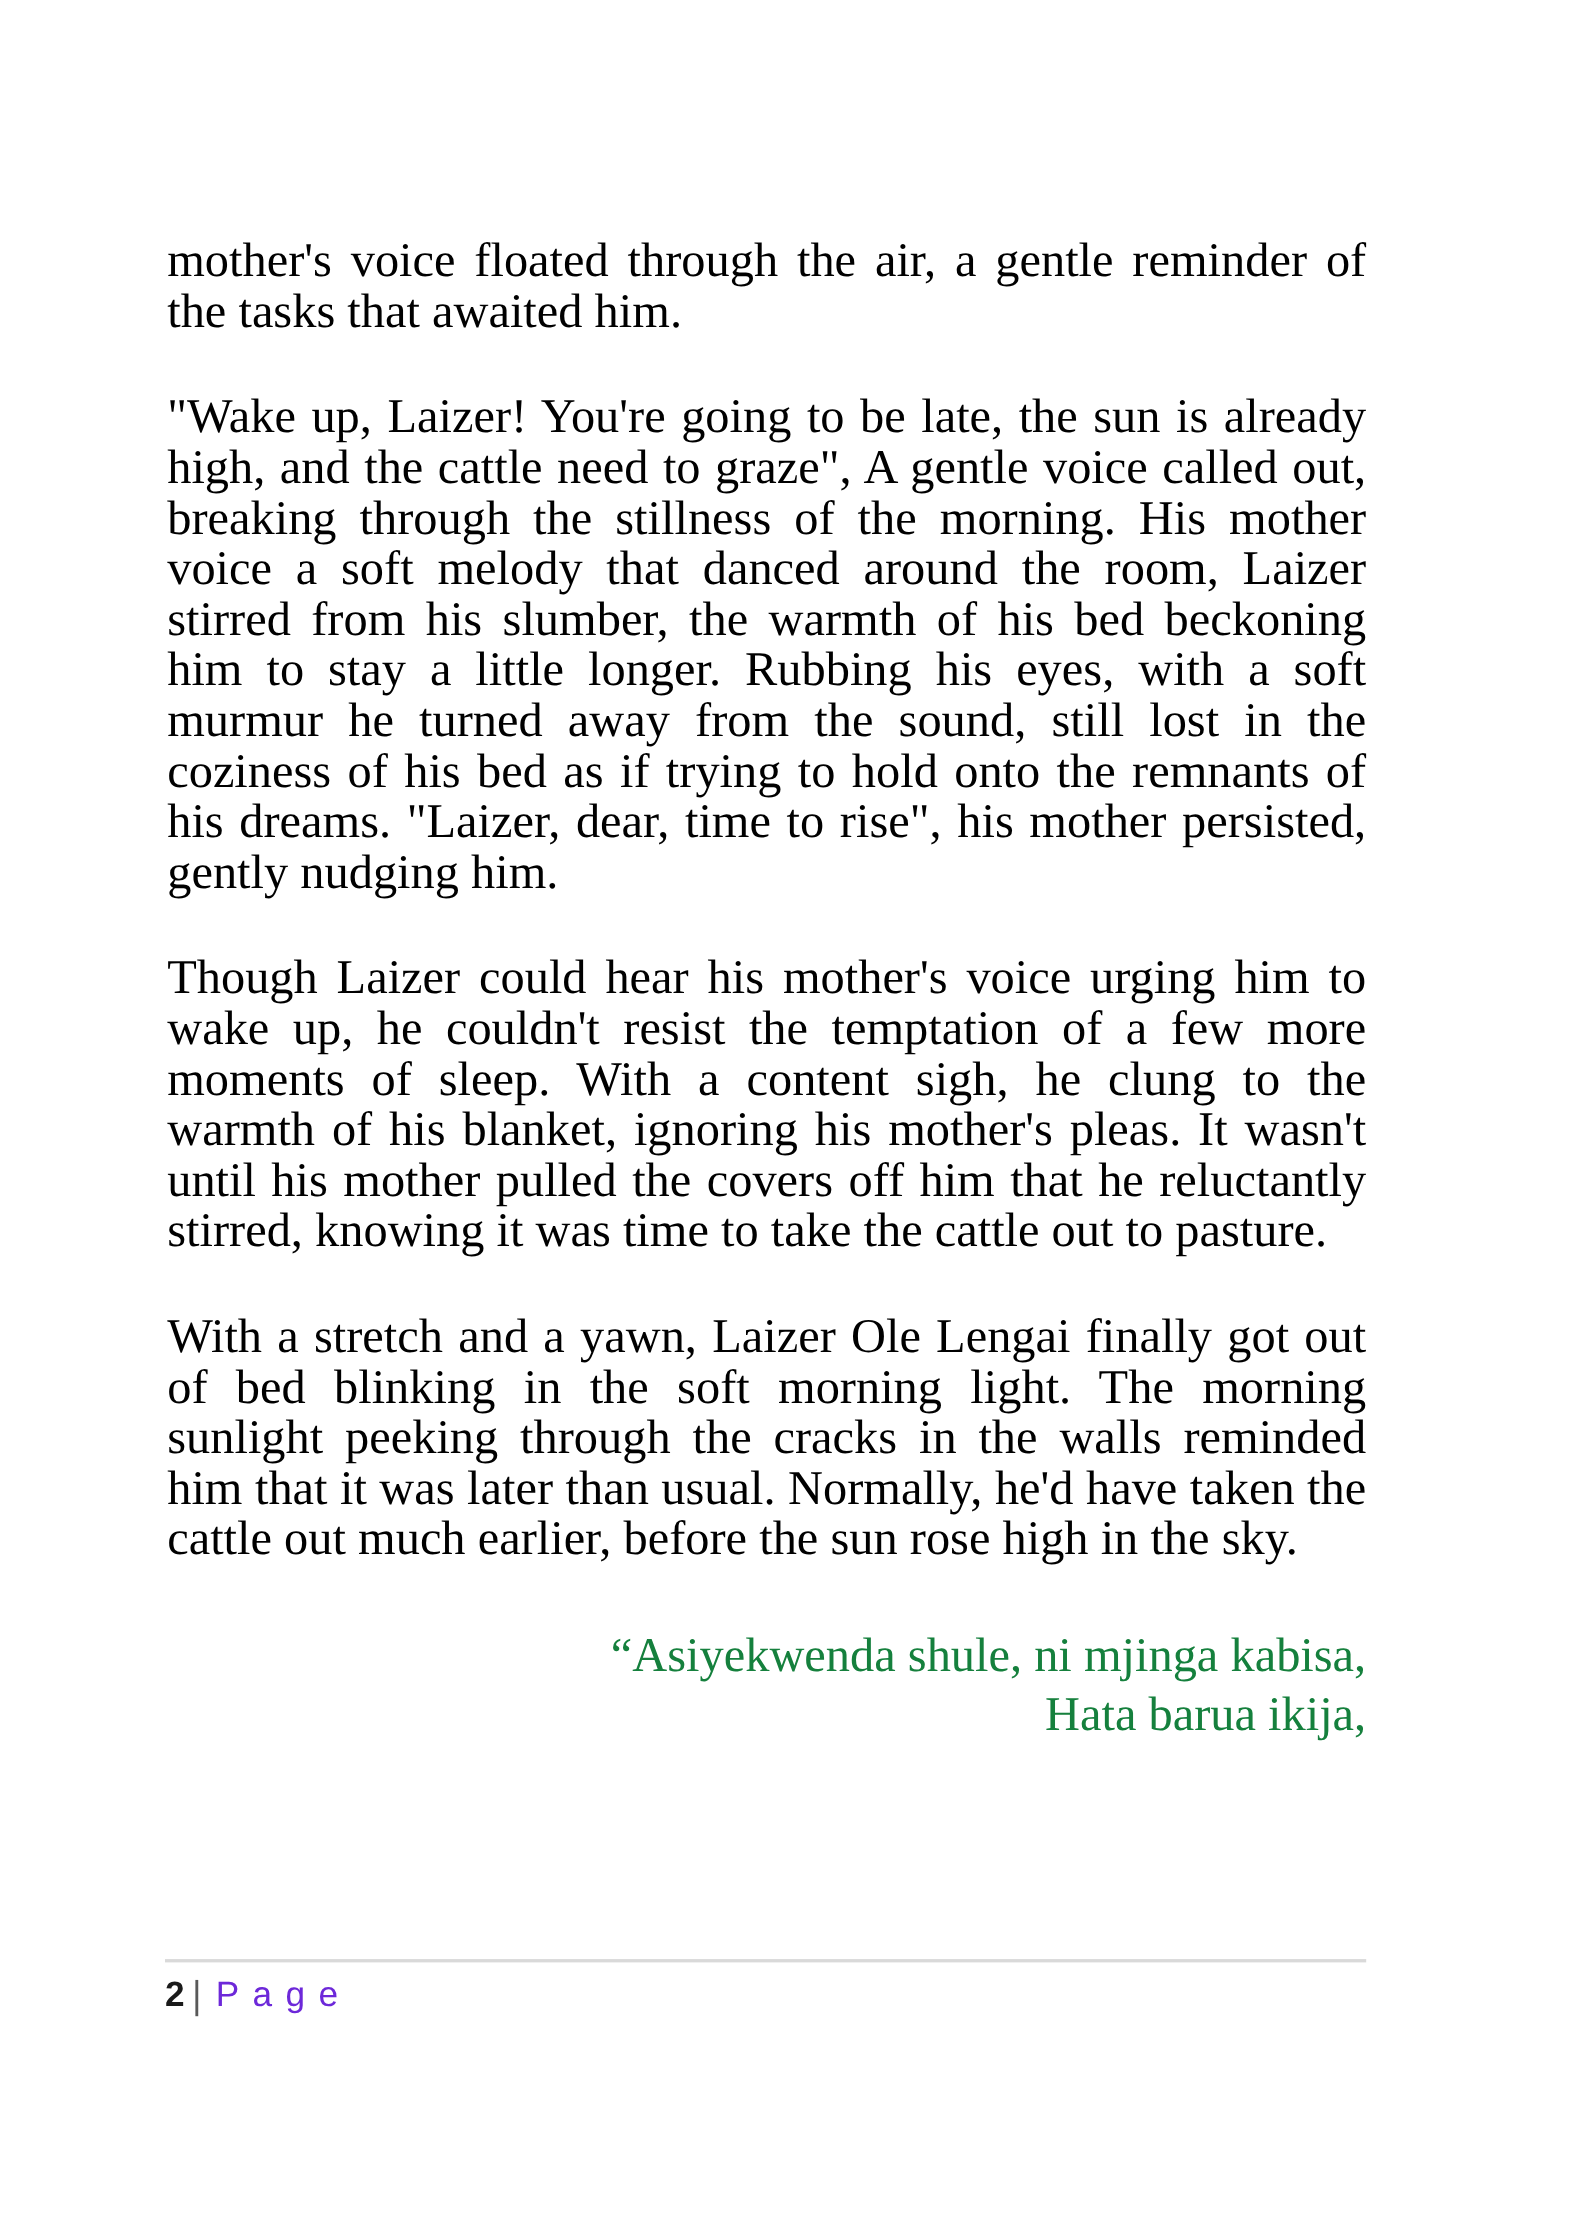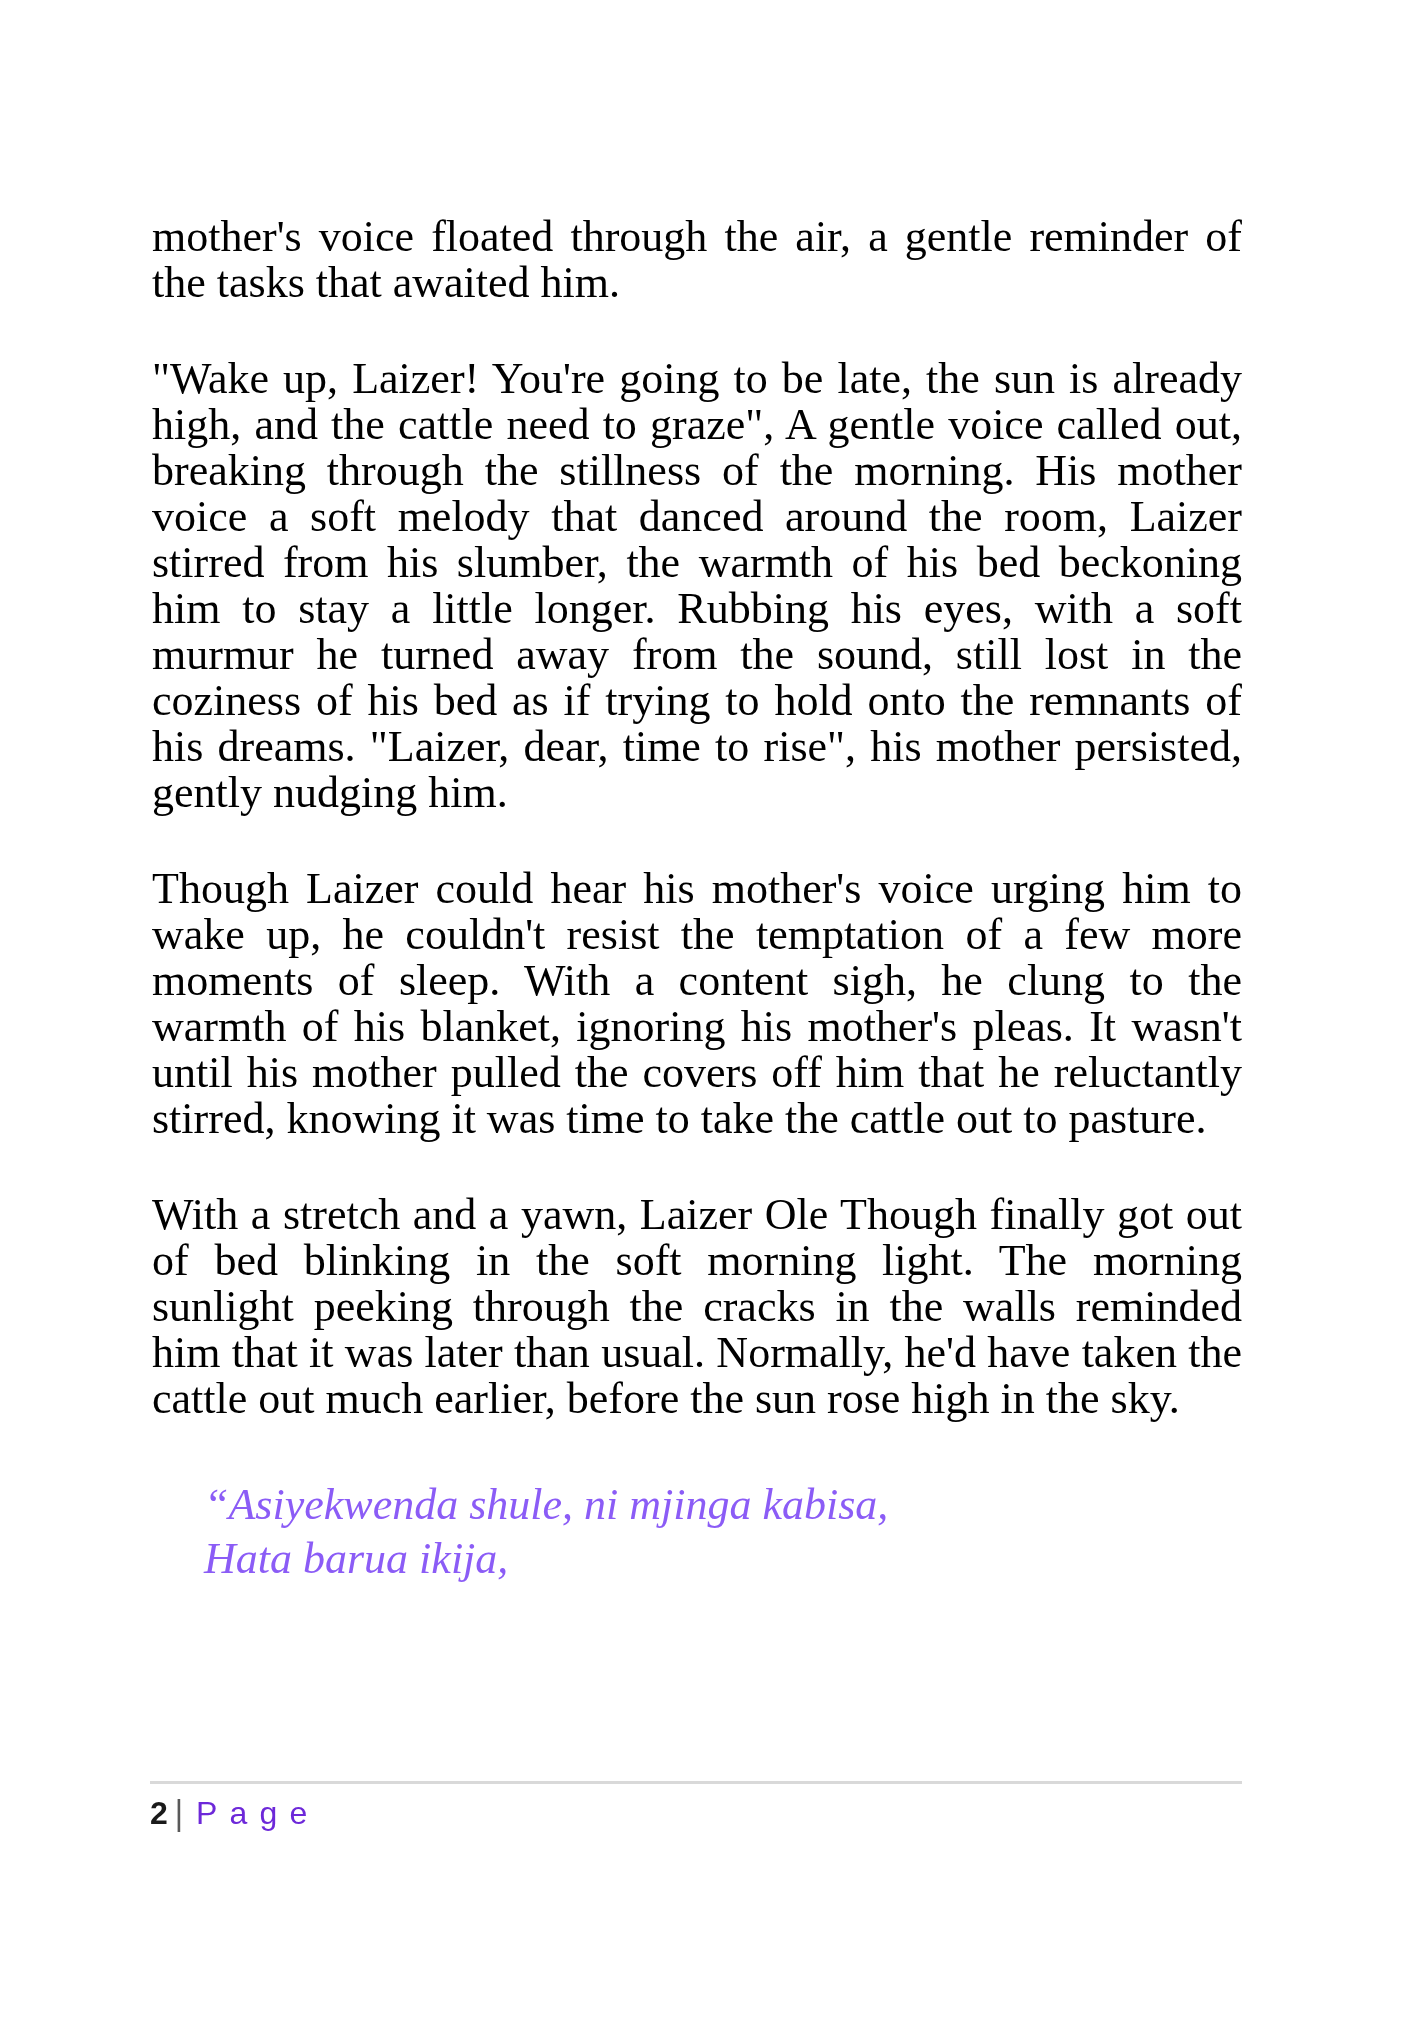--- a/index.html
+++ b/index.html
@@ -25,24 +25,24 @@
   .para {
     margin: 0 0 50px 0;
     font-size: 44px;
     line-height: 46px;
     text-align: justify;
     color: #000000;
   }
   .poem {
     margin-top: 56px;
     padding-left: 52px;
-    font-style: italic;
     font-size: 44px;
     line-height: 54px;
-    color: #8b5cf6;
+    color: #15803d;
+    text-align: right;
   }
   .poem-line {
     white-space: pre-wrap;
   }
   .footer {
     position: absolute;
     left: 150px;
     top: 1781px;
     width: 1092px;
   }
@@ -77,21 +77,21 @@
 </style>
 </head>
 <body>
 
 <div class="page">
 
   <main class="body-text">
     <p class="para">mother's voice floated through the air, a gentle reminder of the tasks that awaited him.</p>
     <p class="para">"Wake up, Laizer! You're going to be late, the sun is already high, and the cattle need to graze", A gentle voice called out, breaking through the stillness of the morning. His mother voice a soft melody that danced around the room, Laizer stirred from his slumber, the warmth of his bed beckoning him to stay a little longer. Rubbing his eyes, with a soft murmur he turned away from the sound, still lost in the coziness of his bed as if trying to hold onto the remnants of his dreams. "Laizer, dear, time to rise", his mother persisted, gently nudging him.</p>
     <p class="para">Though Laizer could hear his mother's voice urging him to wake up, he couldn't resist the temptation of a few more moments of sleep. With a content sigh, he clung to the warmth of his blanket, ignoring his mother's pleas. It wasn't until his mother pulled the covers off him that he reluctantly stirred, knowing it was time to take the cattle out to pasture.</p>
-    <p class="para">With a stretch and a yawn, Laizer Ole Though finally got out of bed blinking in the soft morning light. The morning sunlight peeking through the cracks in the walls reminded him that it was later than usual. Normally, he'd have taken the cattle out much earlier, before the sun rose high in the sky.</p>
+    <p class="para">With a stretch and a yawn, Laizer Ole Lengai finally got out of bed blinking in the soft morning light. The morning sunlight peeking through the cracks in the walls reminded him that it was later than usual. Normally, he'd have taken the cattle out much earlier, before the sun rose high in the sky.</p>
 
     <div class="poem">
       <div class="poem-line">“Asiyekwenda shule, ni mjinga kabisa,</div>
       <div class="poem-line">Hata barua ikija,</div>
     </div>
   </main>
 
   <footer class="footer">
     <div class="footer-rule"></div>
     <div class="footer-text">

